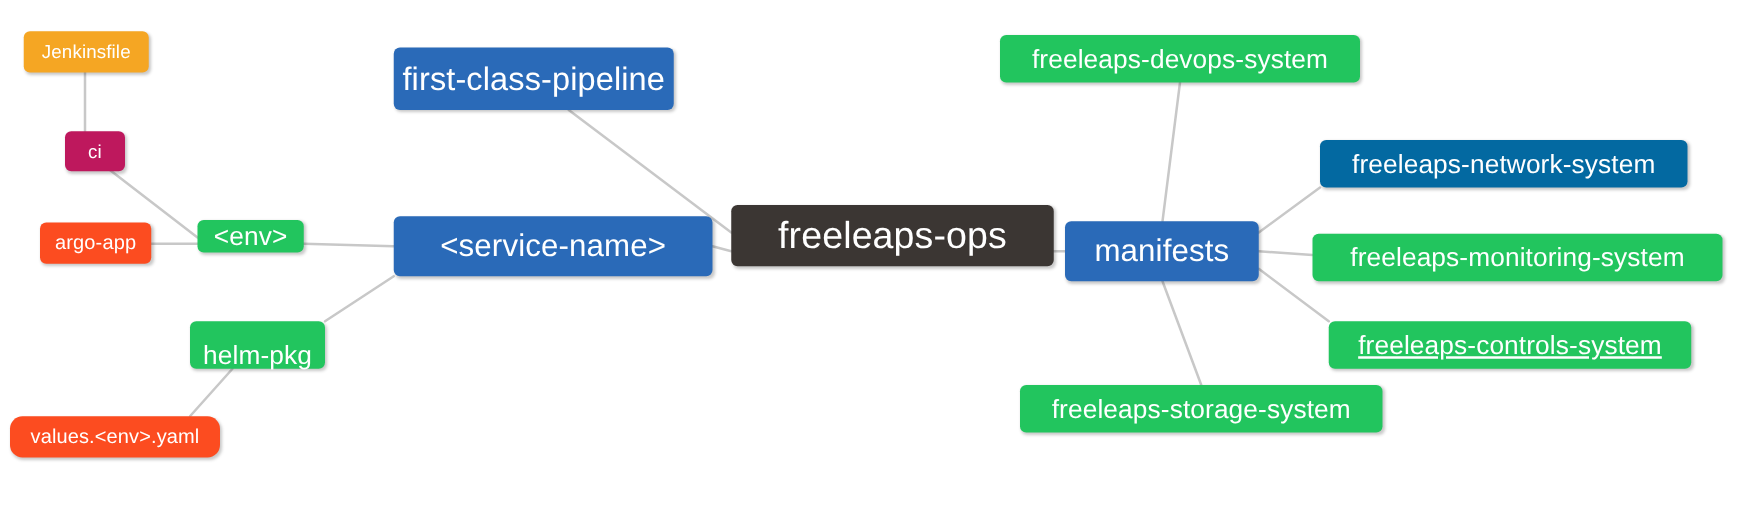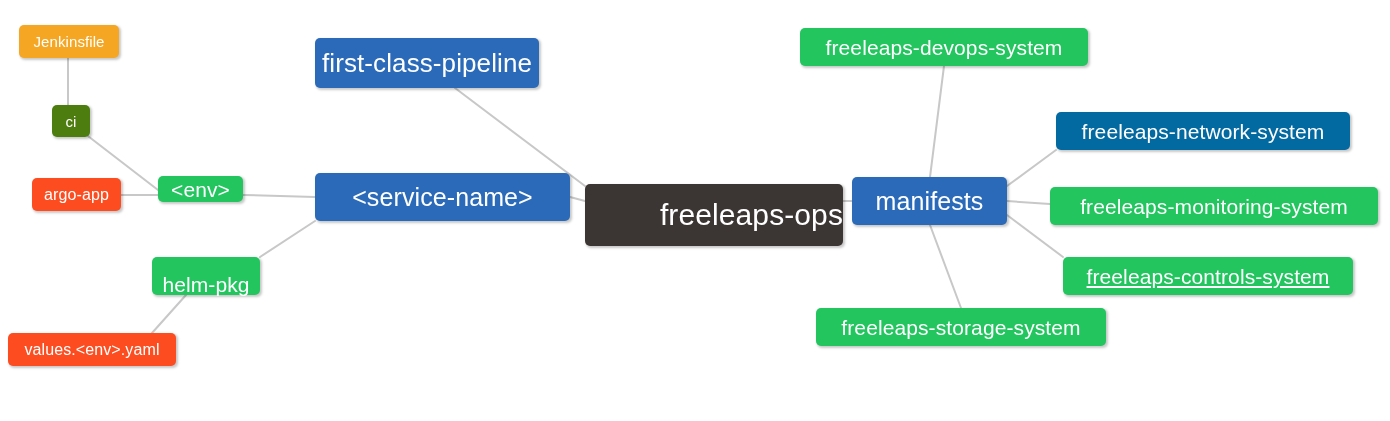--- a/index.html
+++ b/index.html
@@ -61,48 +61,48 @@
       <line x1="158" y1="195" x2="121" y2="195" stroke="#c8c8c8" stroke-width="2" stroke-linecap="round"></line>
       <line x1="68" y1="105" x2="68" y2="58" stroke="#c8c8c8" stroke-width="2" stroke-linecap="round"></line>
       <line x1="186" y1="295" x2="152" y2="333" stroke="#c8c8c8" stroke-width="2" stroke-linecap="round"></line>
       <line x1="930" y1="177" x2="944" y2="66" stroke="#c8c8c8" stroke-width="2" stroke-linecap="round"></line>
       <line x1="1007" y1="186" x2="1056" y2="150" stroke="#c8c8c8" stroke-width="2" stroke-linecap="round"></line>
       <line x1="1007" y1="201" x2="1050" y2="204" stroke="#c8c8c8" stroke-width="2" stroke-linecap="round"></line>
       <line x1="1007" y1="215" x2="1063" y2="257" stroke="#c8c8c8" stroke-width="2" stroke-linecap="round"></line>
       <line x1="930" y1="225" x2="961" y2="308" stroke="#c8c8c8" stroke-width="2" stroke-linecap="round"></line>
     </svg>
   <div id="node-layer">
-      <div class="node" style="left: 585px; top: 184px; width: 258px; height: 62px; background: rgb(59, 54, 51); font-size: 30px; justify-content: flex-end;">
+      <div class="node" style="left: 585px; top: 164px; width: 258px; height: 49px; background: rgb(59, 54, 51); font-size: 30px;">
         <span class="node-label">freeleaps-ops</span>
       </div>
       <div class="node" style="left: 315px; top: 38px; width: 224px; height: 50px; background: rgb(42, 106, 184); font-size: 26px;">
         <span class="node-label">first-class-pipeline</span>
       </div>
       <div class="node" style="left: 315px; top: 173px; width: 255px; height: 48px; background: rgb(42, 106, 184); font-size: 25px;">
         <span class="node-label">&lt;service-name&gt;</span>
       </div>
       <div class="node" style="left: 852px; top: 177px; width: 155px; height: 48px; background: rgb(42, 106, 184); font-size: 25px;">
         <span class="node-label">manifests</span>
       </div>
       <div class="node" style="left: 158px; top: 176px; width: 85px; height: 26px; background: rgb(34, 197, 94); font-size: 21px;">
         <span class="node-label">&lt;env&gt;</span>
       </div>
       <div class="node" style="left: 152px; top: 257px; width: 108px; height: 38px; background: rgb(34, 197, 94); font-size: 21px; align-items: flex-end;">
         <span class="node-label">helm-pkg</span>
       </div>
       <div class="node" style="left: 19px; top: 25px; width: 100px; height: 33px; background: rgb(245, 166, 35); font-size: 15px;">
         <span class="node-label">Jenkinsfile</span>
       </div>
-      <div class="node" style="left: 52px; top: 105px; width: 38px; height: 32px; background: #4d7c0f; font-size: 15px;">
+      <div class="node" style="left: 52px; top: 105px; width: 48px; height: 32px; background: #be185d; font-size: 15px;">
         <span class="node-label">ci</span>
       </div>
       <div class="node" style="left: 32px; top: 178px; width: 89px; height: 33px; background: rgb(252, 76, 32); font-size: 16px;">
         <span class="node-label">argo-app</span>
       </div>
-      <div class="node" style="left: 8px; top: 333px; width: 168px; height: 33px; background: rgb(252, 76, 32); font-size: 16px;">
+      <div class="node" style="left: 8px; top: 333px; width: 168px; height: 33px; background: rgb(252, 76, 32); font-size: 16px; border-radius: 10px;">
         <span class="node-label">values.&lt;env&gt;.yaml</span>
       </div>
       <div class="node" style="left: 800px; top: 28px; width: 288px; height: 38px; background: rgb(34, 197, 94); font-size: 21px;">
         <span class="node-label">freeleaps-devops-system</span>
       </div>
       <div class="node" style="left: 1056px; top: 112px; width: 294px; height: 38px; background: #0369a1; font-size: 21px;">
         <span class="node-label">freeleaps-network-system</span>
       </div>
       <div class="node" style="left: 1050px; top: 187px; width: 328px; height: 38px; background: rgb(34, 197, 94); font-size: 21px;">
         <span class="node-label">freeleaps-monitoring-system</span>

